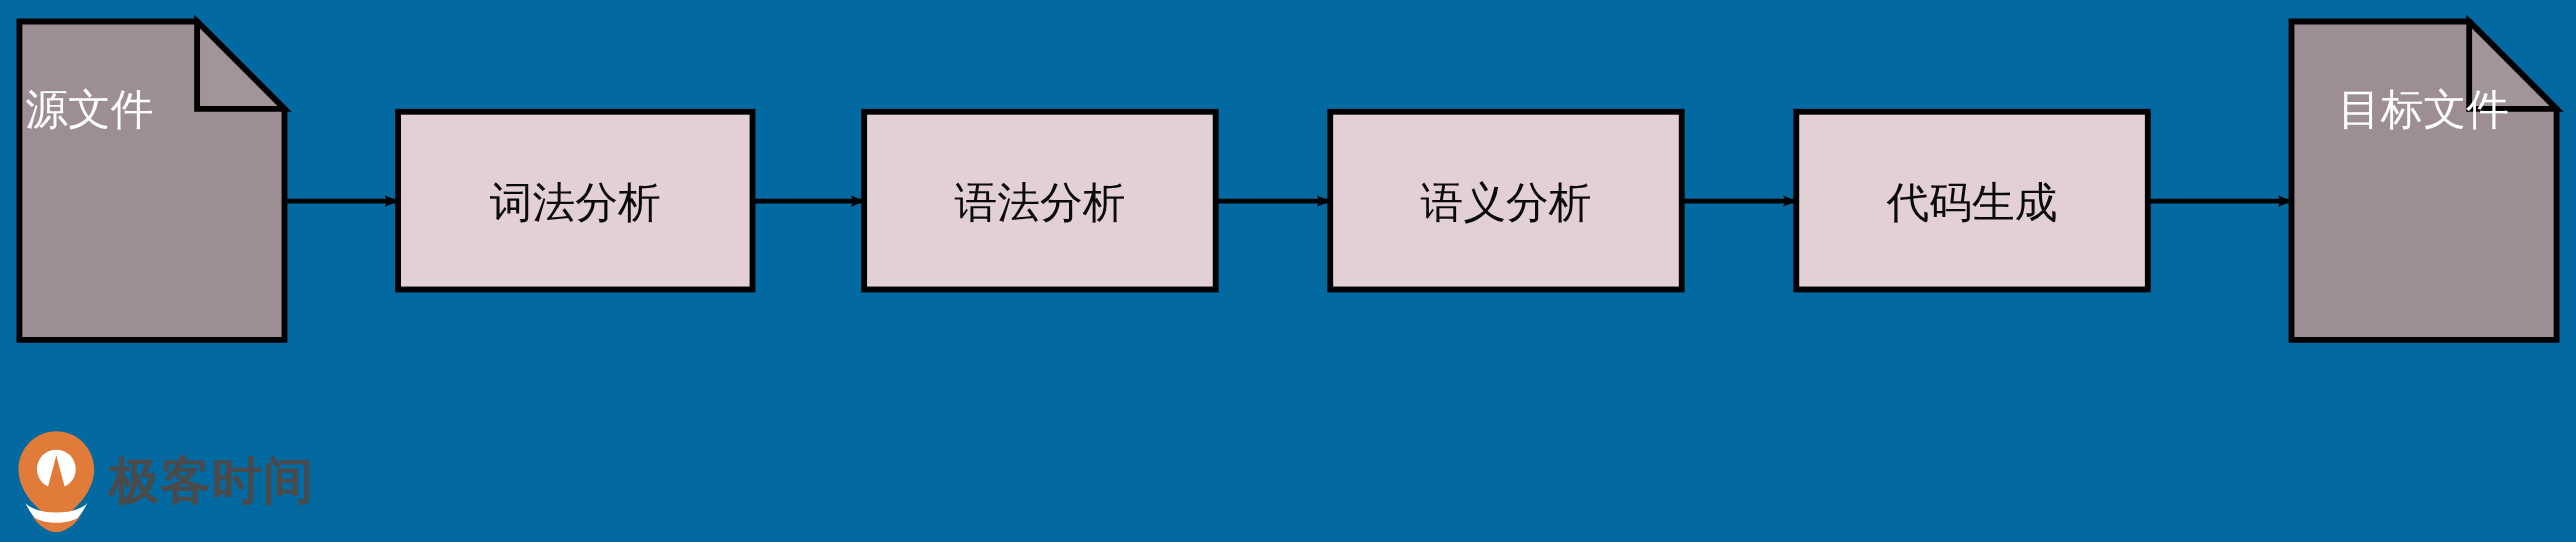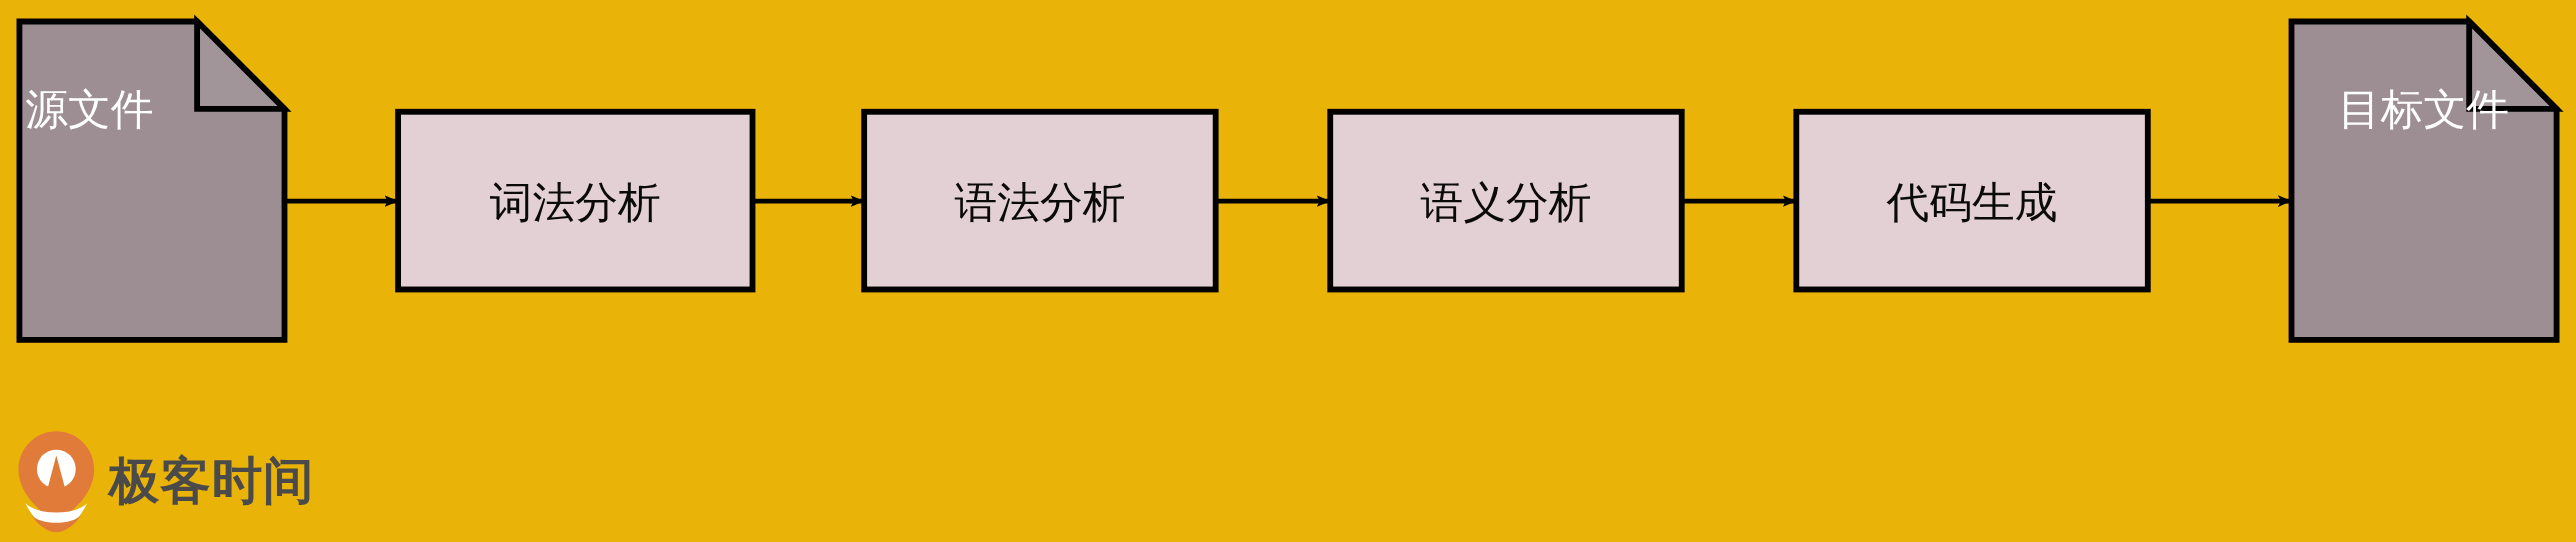--- a/index.html
+++ b/index.html
@@ -11,21 +11,21 @@
   body {
     width: 2576px;
     height: 543px;
     overflow: hidden;
     font-family: "DejaVu Sans", "Liberation Sans", sans-serif;
   }
   #stage {
     position: relative;
     width: 2576px;
     height: 543px;
-    background: #eab308;
+    background: #0369a1;
     text-decoration: underline;
   }
   #diagram-svg {
     position: absolute;
     left: 0;
     top: 0;
     width: 2576px;
     height: 543px;
     display: block;
   }

